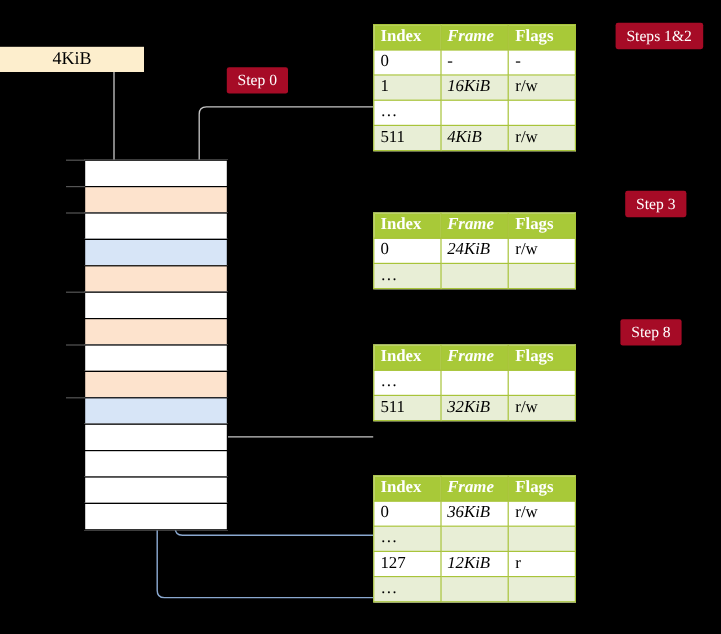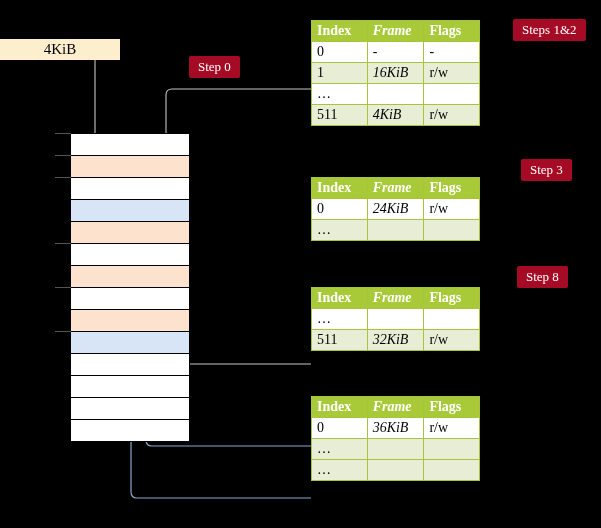--- a/index.html
+++ b/index.html
@@ -196,20 +196,25 @@
           <tr>
             <td class="c-index">0</td>
             <td class="c-frame">36KiB</td>
             <td class="c-flags">r/w</td>
           </tr>
           <tr class="alt">
             <td class="c-index">…</td>
             <td class="c-frame"></td>
             <td class="c-flags"></td>
           </tr>
+          <tr>
+            <td class="c-index">127</td>
+            <td class="c-frame">12KiB</td>
+            <td class="c-flags">r</td>
+          </tr>
           <tr class="alt">
             <td class="c-index">…</td>
             <td class="c-frame"></td>
             <td class="c-flags"></td>
           </tr>
         </tbody>
       </table>
     </div>
 
 <div class="tick" style="left: 55px; top: 133px; width: 16px;"></div>

